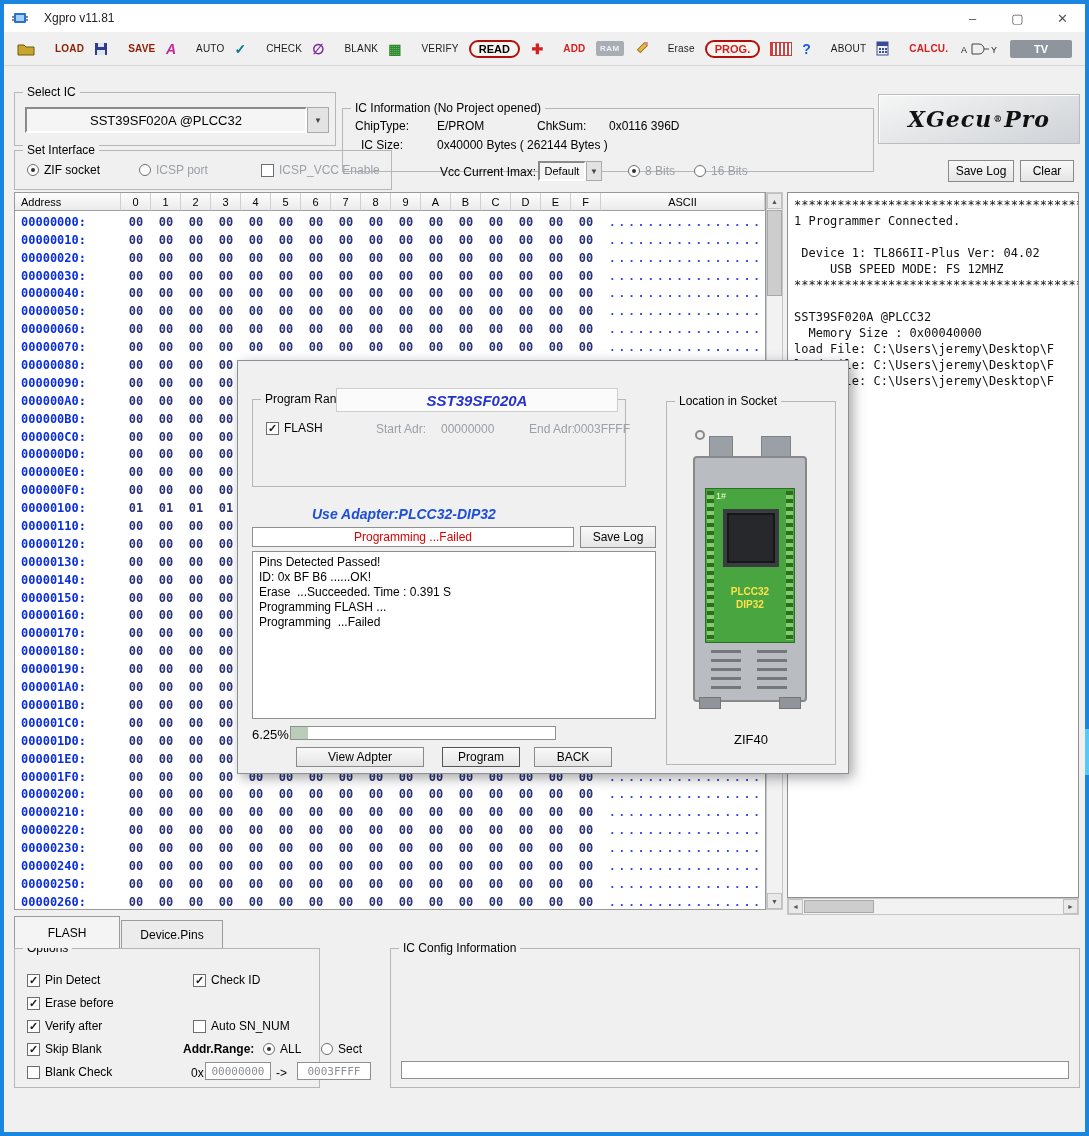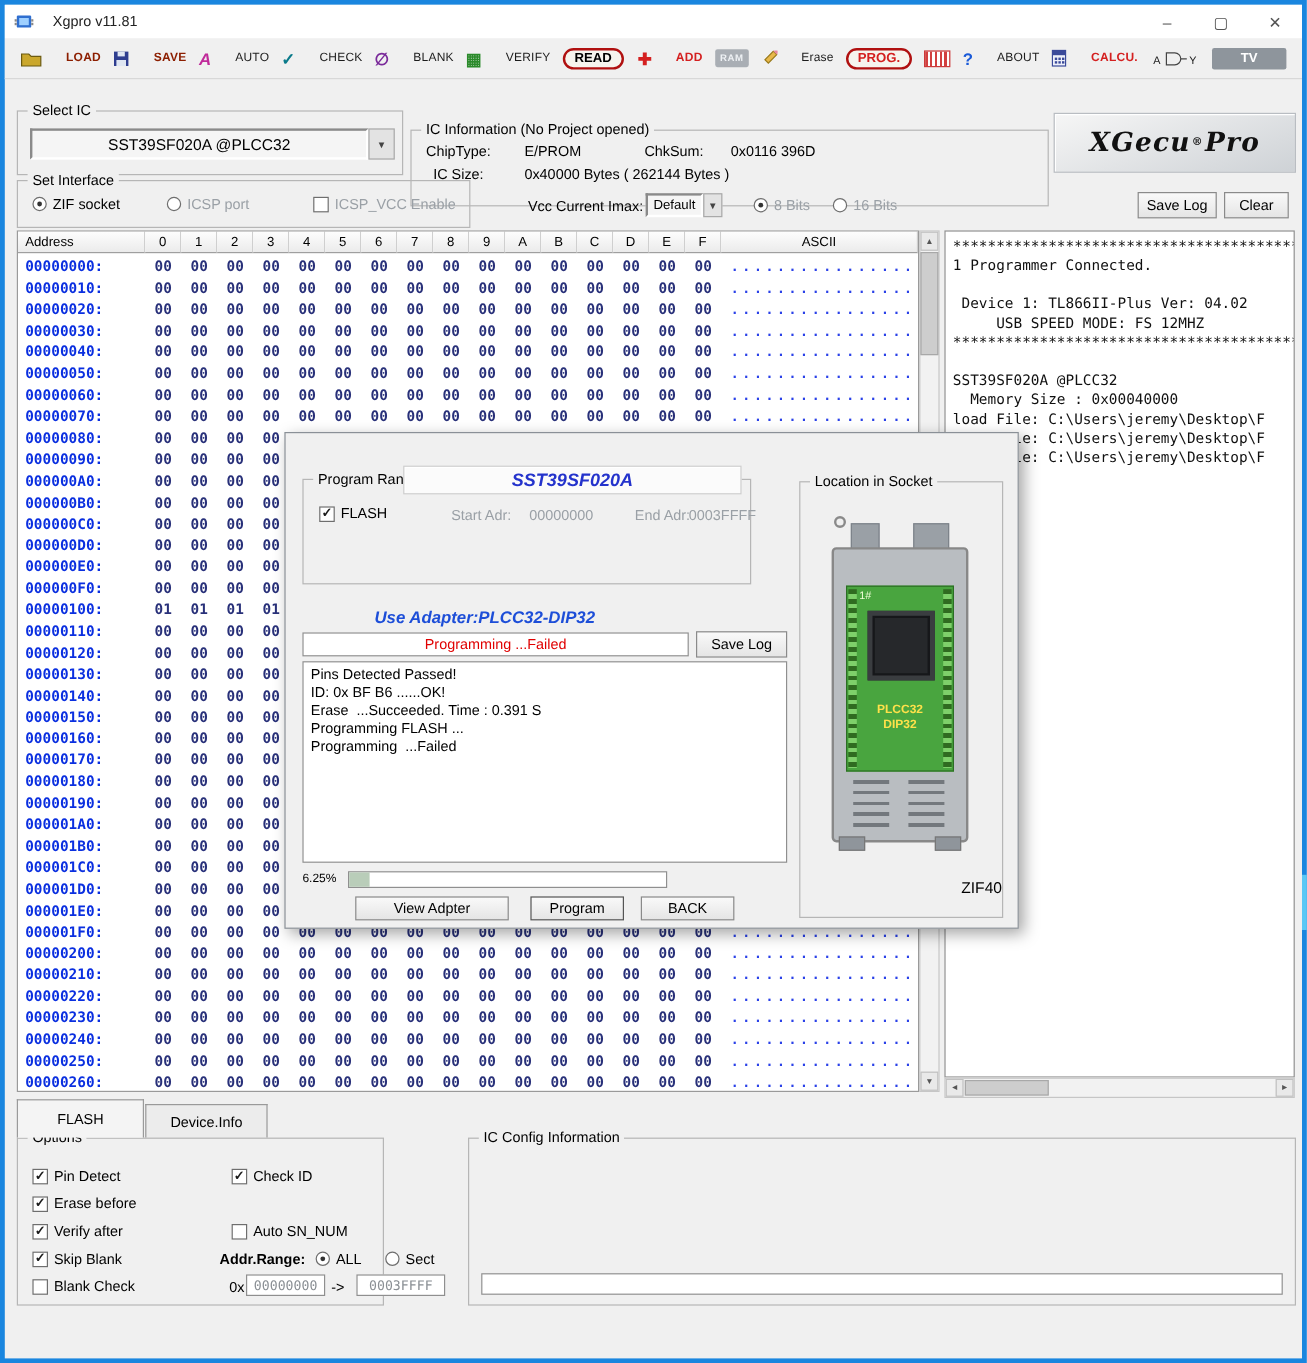--- a/index.html
+++ b/index.html
@@ -78,21 +78,21 @@
 
 
 .dialog{position:absolute;left:233px;top:356px;width:612px;height:414px;background:#f0f0f0;border:1px solid #8a9097;box-shadow:4px 4px 12px rgba(0,0,0,.35);z-index:10}
 .dlg-title{height:26px;background:#fff;border-bottom:1px solid #e0e0e0;display:flex;align-items:center;padding-left:10px;font-size:12px}
 .dlg-sub{margin-left:38px}
 .chip-title{position:absolute;left:98px;top:27px;width:282px;height:24px;background:#fbfbfb;border:1px solid #cdcdcd;box-shadow:inset 1px 1px 0 #fff;display:flex;align-items:center;justify-content:center;font-size:15px;font-weight:bold;font-style:italic;color:#2433cc;z-index:2}
 .grp-range{left:14px;top:38px;width:374px;height:88px}
 .adapter-note{position:absolute;left:74px;top:145px;color:#1d4ed8;font-weight:bold;font-style:italic;font-size:14px}
 .dstatus{position:absolute;left:14px;top:166px;width:322px;height:20px;background:#fff;border:1px solid #8f8f8f;display:flex;align-items:center;justify-content:center;color:#e00000;font-size:12px}
 .dlog{position:absolute;left:14px;top:190px;width:404px;height:168px;background:#fff;border:1px solid #8f8f8f;padding:3px 6px;font-size:12px;line-height:15px;white-space:pre;overflow:hidden}
-.dprog-label{position:absolute;left:14px;top:366px;font-size:10px}
+.dprog-label{position:absolute;left:14px;top:366px;font-size:13px}
 .dpbar{position:absolute;left:52px;top:365px;width:266px;height:14px;background:#fff;border:1px solid #8f8f8f}
 .dpfill{height:100%;background:#b9cdb9}
 
 
 .grp-socket{left:428px;top:40px;width:170px;height:364px}
 .socket-art{position:absolute;left:14px;top:20px;width:140px;height:304px}
 .lever{position:absolute;left:14px;top:8px;width:10px;height:10px;border:2px solid #8a8a8a;border-radius:50%}
 .arm{position:absolute;background:#9aa0a6;border:1px solid #7d838a}
 .a1{left:28px;top:14px;width:24px;height:44px}
 .a2{left:80px;top:14px;width:30px;height:44px}
@@ -100,21 +100,21 @@
 .board{position:absolute;left:10px;top:30px;width:90px;height:155px;background:#49a53f;border:1px solid #2c6e24}
 .board::before,.board::after{content:"";position:absolute;top:2px;bottom:2px;width:7px;background:repeating-linear-gradient(180deg,#2f6b20 0 4px,#7ed06a 4px 8px)}
 .board::before{left:1px}.board::after{right:1px}
 .pin1{position:absolute;left:10px;top:2px;color:#f2ffd8;font-size:9px;z-index:2}
 .chip{position:absolute;left:17px;top:20px;width:56px;height:58px;background:#26282b;border:4px solid #3a3d40;box-shadow:inset 0 0 0 2px #16171a}
 .blabel{position:absolute;left:0;right:0;top:96px;text-align:center;color:#ffe14a;font-size:10px;font-weight:bold;line-height:13px}
 .slots{position:absolute;top:192px;width:30px;height:42px;background:repeating-linear-gradient(180deg,#73787d 0 3px,transparent 3px 9px)}
 .s1{left:16px}.s2{left:62px}
 .foot{position:absolute;bottom:-9px;width:22px;height:12px;background:#8f959b;border:1px solid #777}
 .f1{left:4px}.f2{right:4px}
-.zif-label{position:absolute;left:0;right:0;top:330px;text-align:right;font-size:13px}
+.zif-label{position:absolute;left:0;right:0;top:330px;text-align:center;font-size:13px}
 
 
 .grp-options{left:10px;top:944px;width:306px;height:140px}
 .grp-icconfig{left:386px;top:944px;width:690px;height:140px}
 .icfield{position:absolute;left:10px;right:10px;bottom:8px;height:18px;background:#fff;border:1px solid #8f8f8f}
 
 
 .statusbar{position:absolute;left:0;right:0;bottom:0;height:24px;background:#f0f0f0;border-top:1px solid #d4d4d4}
 .sb-ready{position:absolute;left:10px;top:5px}
 .sb-sep{position:absolute;left:380px;top:3px;bottom:3px;width:1px;background:#dcdcdc}
@@ -1122,21 +1122,21 @@
 load File: C:\Users\jeremy\Desktop\F
 load File: C:\Users\jeremy\Desktop\F</div>
   <div class="hscroll">
     <span class="sarrow" style="height:15px">◄</span>
     <span class="hthumb"></span>
     <span class="hfill"></span>
     <span class="sarrow" style="height:15px">►</span>
   </div>
 
   <div class="tab active" style="left:10px;top:912px;width:106px;height:32px">FLASH</div>
-  <div class="tab" style="left:117px;top:916px;width:102px;height:28px">Device.Info</div>
+  <div class="tab" style="left:117px;top:916px;width:102px;height:28px">Device.Pins</div>
 
   <div class="grp grp-options">
     <span class="lbl">Options</span>
     <span class="ctl abs" style="left:12px;top:24px">
       <span class="cb on">
           <span class="g">✓</span>
         </span>
       <span>Pin Detect</span>
     </span>
     <span class="ctl abs" style="left:178px;top:24px">

